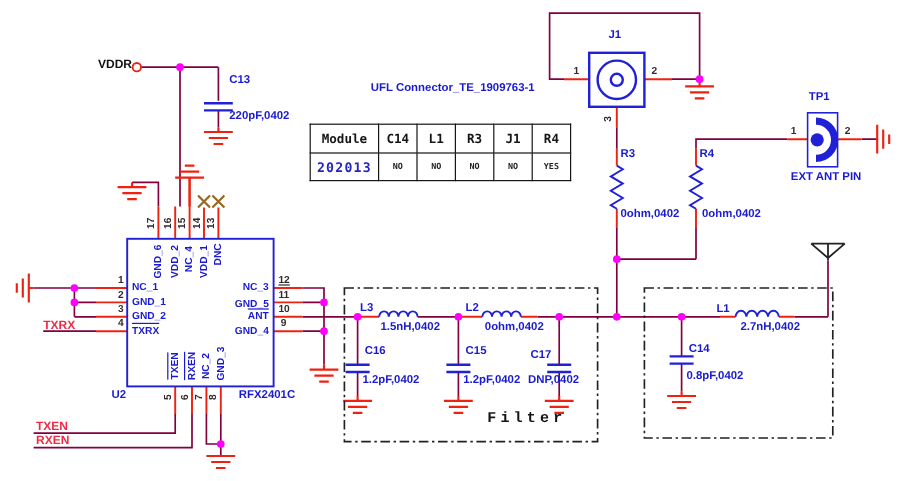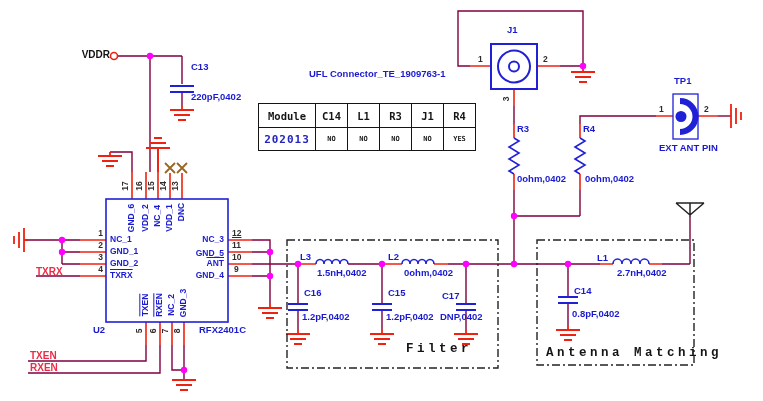--- a/index.html
+++ b/index.html
@@ -208,21 +208,20 @@
   <div class="lbl blue" style="left:388px;top:288px;">C15</div>
   <div class="lbl blue" style="left:386px;top:312px;">1.2pF,0402</div>
   <div class="lbl blue" style="left:442px;top:291px;text-align:right;">C17</div>
   <div class="lbl blue" style="left:440px;top:312px;">DNP,0402</div>
   <div class="lbl section-name" style="left:406px;top:343px;">Filter</div>
 
   <div class="lbl blue" style="left:597px;top:253px;">L1</div>
   <div class="lbl blue" style="left:617px;top:268px;">2.7nH,0402</div>
   <div class="lbl blue" style="left:574px;top:286px;">C14</div>
   <div class="lbl blue" style="left:572px;top:309px;">0.8pF,0402</div>
-  <div class="lbl section-name" style="left:546px;top:347px;">Antenna Matching</div>
 
   <div class="module-table">
     <table>
       <tbody>
           <tr>
         <th class="first">Module</th>
         <th>C14</th>
         <th>L1</th>
         <th>R3</th>
         <th>J1</th>

